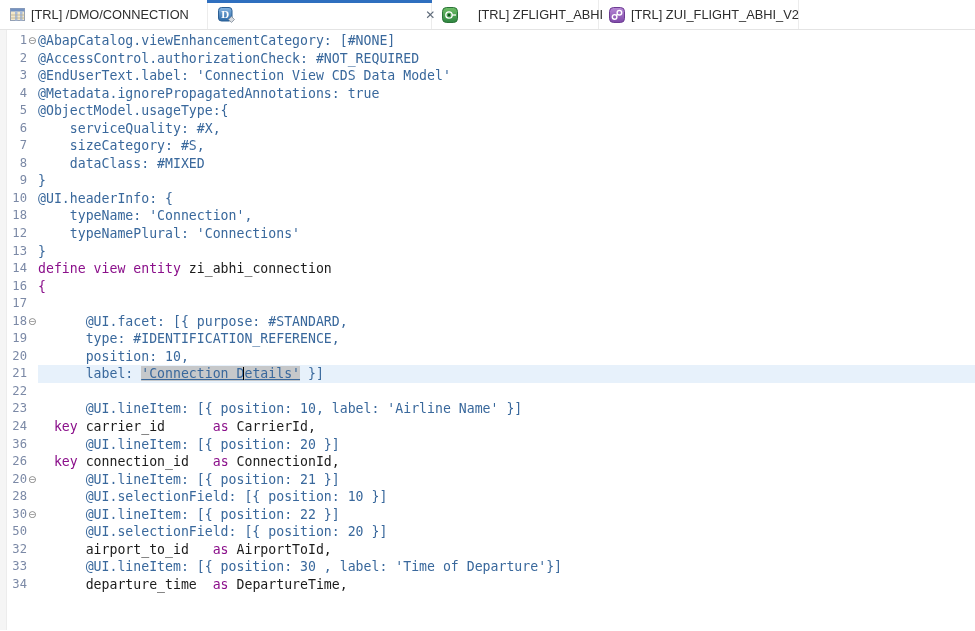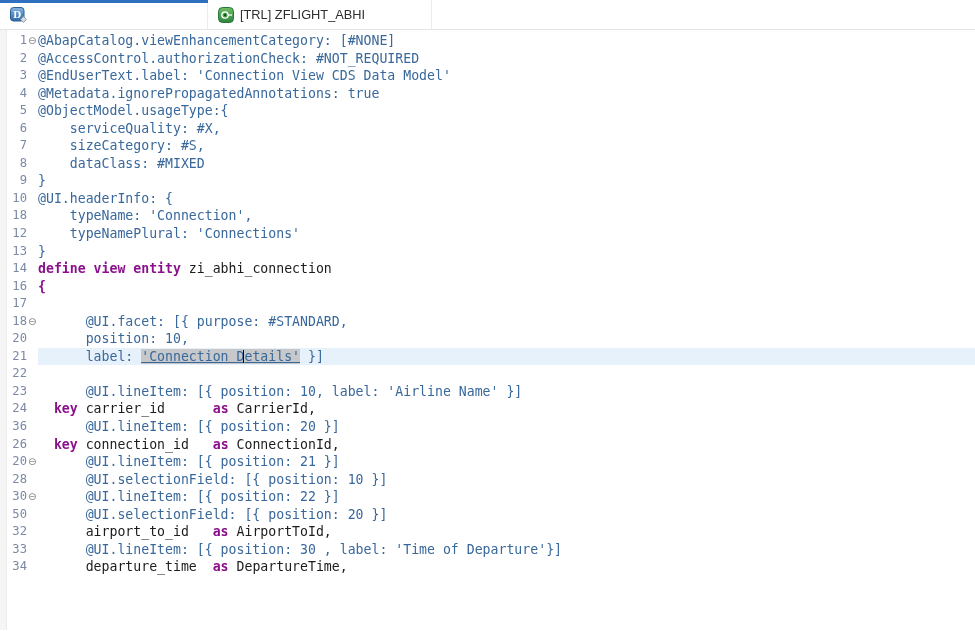--- a/index.html
+++ b/index.html
@@ -29,31 +29,44 @@
           font-family:"DejaVu Sans Mono", monospace;font-size:13.2px;line-height:17.55px;}
   .ruler{position:absolute;left:0;top:0;bottom:0;width:7px;background:#F5F5F5;
          border-right:1px solid #ECECEC;}
   .line{display:flex;padding-left:8px;height:17.55px;white-space:pre;}
   .ln{width:19px;text-align:right;color:var(--lnum);font-size:12.2px;flex:none;}
   .fold{width:11px;flex:none;text-align:center;color:#8C8C8C;font-size:10.5px;
         font-family:"DejaVu Sans", sans-serif;line-height:17.55px;}
   .codeseg{flex:1;white-space:pre;}
   .line.cur .codeseg{background:var(--curline);}
   .tok.ann{color:var(--ann);}
-  .tok.kw{color:var(--kw);font-weight:bold;}
+  .tok.kw{color:var(--kw);font-weight:normal;}
   .tok.id{color:var(--id);}
   .tok.sel{background:var(--sel);text-decoration:underline;}
   .caret{display:inline-block;width:0;border-left:2px solid #000;height:13px;
          margin:0 -1px;vertical-align:-2px;}
 </style>
 </head>
 <body>
 
 <div class="tabbar">
 
+  <div class="tab">
+    <span class="ticon">
+      <svg width="15" height="13" viewBox="0 0 15 13">
+        <rect x="0.5" y="0.5" width="14" height="12" fill="#F3E7C9" stroke="#94A0B4"></rect>
+        <rect x="0.5" y="0.5" width="14" height="3" fill="#7492C1"></rect>
+        <rect x="5" y="3.5" width="2.5" height="9" fill="#A8BBD9"></rect>
+        <rect x="10" y="3.5" width="2.5" height="9" fill="#A8BBD9"></rect>
+        <line x1="0.5" y1="7" x2="14.5" y2="7" stroke="#B9AE8F" stroke-width="0.8"></line>
+        <line x1="0.5" y1="10" x2="14.5" y2="10" stroke="#B9AE8F" stroke-width="0.8"></line>
+      </svg>
+    </span>
+    <span class="tlabel">[TRL] /DMO/CONNECTION</span>
+  </div>
 
   <div class="tab active">
     <span class="ticon">
       <svg width="17" height="16" viewBox="0 0 17 16">
         <defs>
           <linearGradient id="gb" x1="0" y1="0" x2="0" y2="1">
             <stop offset="0" stop-color="#85B4E2"></stop>
               <stop offset="1" stop-color="#2D6AA6"></stop>
           </linearGradient>
         </defs>
@@ -77,20 +90,37 @@
         </defs>
         <rect x="0.5" y="0.5" width="15" height="15" rx="4" fill="url(#gg)" stroke="#2A7338"></rect>
         <circle cx="7" cy="8" r="3.2" fill="none" stroke="#ffffff" stroke-width="1.3"></circle>
         <circle cx="7" cy="8" r="1.2" fill="#14501F"></circle>
         <line x1="10.2" y1="8" x2="14" y2="8" stroke="#ffffff" stroke-width="1.3"></line>
       </svg>
     </span>
     <span class="tlabel">[TRL] ZFLIGHT_ABHI</span>
   </div>
 
+  <div class="tab">
+    <span class="ticon">
+      <svg width="16" height="16" viewBox="0 0 16 16">
+        <defs>
+          <linearGradient id="gp" x1="0" y1="0" x2="0" y2="1">
+            <stop offset="0" stop-color="#B889D6"></stop>
+              <stop offset="1" stop-color="#7E48A8"></stop>
+          </linearGradient>
+        </defs>
+        <rect x="0.5" y="0.5" width="15" height="15" rx="4" fill="url(#gp)" stroke="#6C3C92"></rect>
+        <circle cx="5.6" cy="9.9" r="2.3" fill="none" stroke="#ffffff" stroke-width="1.4"></circle>
+        <circle cx="10.4" cy="5.7" r="2.3" fill="none" stroke="#ffffff" stroke-width="1.4"></circle>
+        <line x1="7.1" y1="8.5" x2="8.9" y2="7.1" stroke="#ffffff" stroke-width="1.4"></line>
+      </svg>
+    </span>
+    <span class="tlabel">[TRL] ZUI_FLIGHT_ABHI_V2</span>
+  </div>
 
 </div>
 
 <div class="editor">
   <div class="ruler"></div>
   <div id="code">
       <div class="line"><span class="ln">1</span><span class="fold">⊖</span><span class="codeseg"><span class="tok ann">@AbapCatalog.viewEnhancementCategory: [#NONE]</span></span></div>
       <div class="line"><span class="ln">2</span><span class="fold"></span><span class="codeseg"><span class="tok ann">@AccessControl.authorizationCheck: #NOT_REQUIRED</span></span></div>
       <div class="line"><span class="ln">3</span><span class="fold"></span><span class="codeseg"><span class="tok ann">@EndUserText.label: 'Connection View CDS Data Model'</span></span></div>
       <div class="line"><span class="ln">4</span><span class="fold"></span><span class="codeseg"><span class="tok ann">@Metadata.ignorePropagatedAnnotations: true</span></span></div>
@@ -100,20 +130,21 @@
       <div class="line"><span class="ln">8</span><span class="fold"></span><span class="codeseg"><span class="tok ann">    dataClass: #MIXED</span></span></div>
       <div class="line"><span class="ln">9</span><span class="fold"></span><span class="codeseg"><span class="tok ann">}</span></span></div>
       <div class="line"><span class="ln">10</span><span class="fold"></span><span class="codeseg"><span class="tok ann">@UI.headerInfo: {</span></span></div>
       <div class="line"><span class="ln">18</span><span class="fold"></span><span class="codeseg"><span class="tok ann">    typeName: 'Connection',</span></span></div>
       <div class="line"><span class="ln">12</span><span class="fold"></span><span class="codeseg"><span class="tok ann">    typeNamePlural: 'Connections'</span></span></div>
       <div class="line"><span class="ln">13</span><span class="fold"></span><span class="codeseg"><span class="tok ann">}</span></span></div>
       <div class="line"><span class="ln">14</span><span class="fold"></span><span class="codeseg"><span class="tok kw">define view entity</span><span class="tok id"> zi_abhi_connection</span></span></div>
       <div class="line"><span class="ln">16</span><span class="fold"></span><span class="codeseg"><span class="tok kw">{</span></span></div>
       <div class="line"><span class="ln">17</span><span class="fold"></span><span class="codeseg"></span></div>
       <div class="line"><span class="ln">18</span><span class="fold">⊖</span><span class="codeseg"><span class="tok ann">      @UI.facet: [{ purpose: #STANDARD,</span></span></div>
+      <div class="line"><span class="ln">19</span><span class="fold"></span><span class="codeseg"><span class="tok ann">      type: #IDENTIFICATION_REFERENCE,</span></span></div>
       <div class="line"><span class="ln">20</span><span class="fold"></span><span class="codeseg"><span class="tok ann">      position: 10,</span></span></div>
       <div class="line cur"><span class="ln">21</span><span class="fold"></span><span class="codeseg"><span class="tok ann">      label: </span><span class="tok ann sel">'Connection D</span><span class="caret"></span><span class="tok ann sel">etails'</span><span class="tok ann"> }]</span></span></div>
       <div class="line"><span class="ln">22</span><span class="fold"></span><span class="codeseg"></span></div>
       <div class="line"><span class="ln">23</span><span class="fold"></span><span class="codeseg"><span class="tok ann">      @UI.lineItem: [{ position: 10, label: 'Airline Name' }]</span></span></div>
       <div class="line"><span class="ln">24</span><span class="fold"></span><span class="codeseg"><span class="tok id">  </span><span class="tok kw">key</span><span class="tok id"> carrier_id      </span><span class="tok kw">as</span><span class="tok id"> CarrierId,</span></span></div>
       <div class="line"><span class="ln">36</span><span class="fold"></span><span class="codeseg"><span class="tok ann">      @UI.lineItem: [{ position: 20 }]</span></span></div>
       <div class="line"><span class="ln">26</span><span class="fold"></span><span class="codeseg"><span class="tok id">  </span><span class="tok kw">key</span><span class="tok id"> connection_id   </span><span class="tok kw">as</span><span class="tok id"> ConnectionId,</span></span></div>
       <div class="line"><span class="ln">20</span><span class="fold">⊖</span><span class="codeseg"><span class="tok ann">      @UI.lineItem: [{ position: 21 }]</span></span></div>
       <div class="line"><span class="ln">28</span><span class="fold"></span><span class="codeseg"><span class="tok ann">      @UI.selectionField: [{ position: 10 }]</span></span></div>
       <div class="line"><span class="ln">30</span><span class="fold">⊖</span><span class="codeseg"><span class="tok ann">      @UI.lineItem: [{ position: 22 }]</span></span></div>

